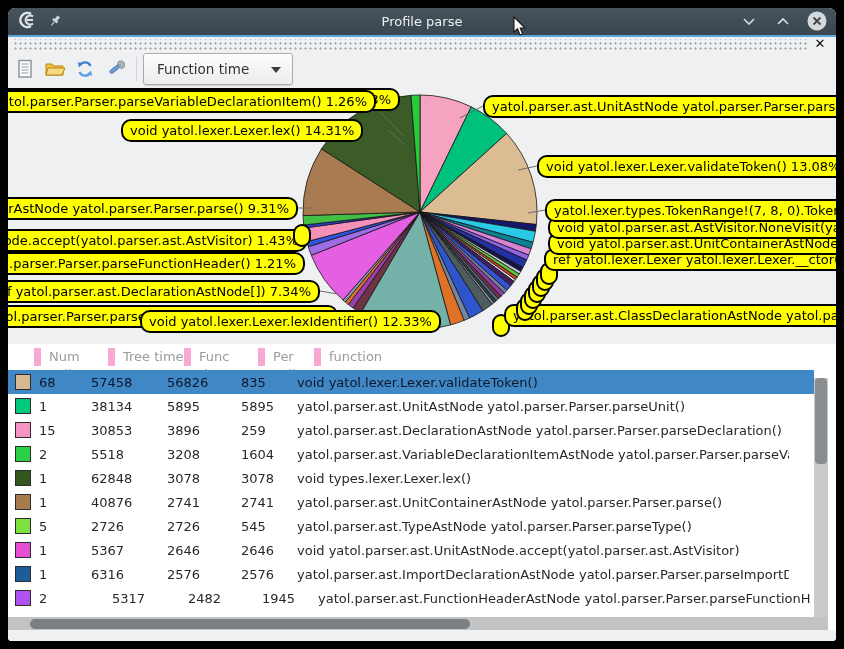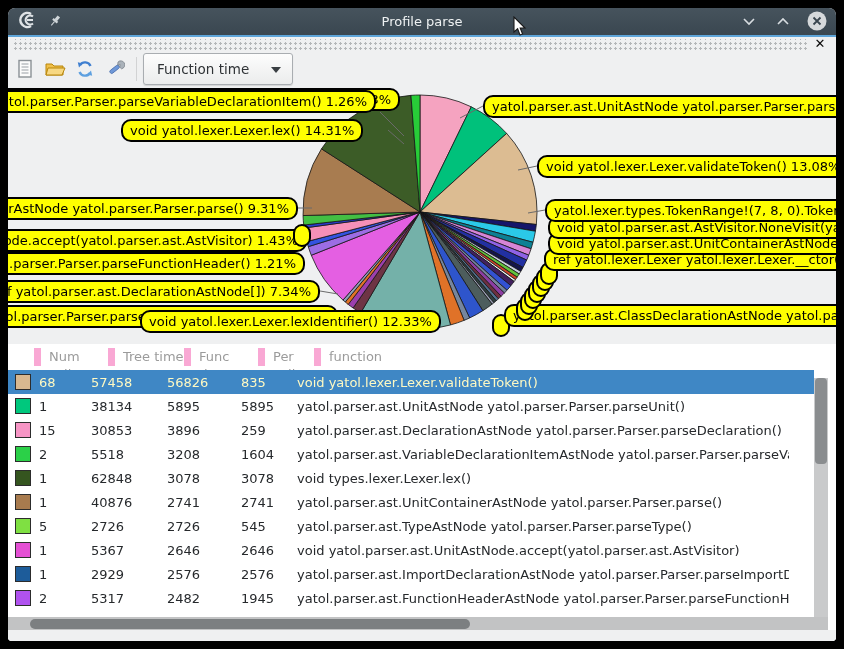--- a/index.html
+++ b/index.html
@@ -38,21 +38,21 @@
              padding:0 7px;height:19px;line-height:19px;font-size:13px;color:#000;
              white-space:nowrap;}
   
   #table{position:absolute;left:0;top:336px;width:828px;height:297px;background:#fff;}
   #thead{position:absolute;left:0;top:0;width:806px;height:26px;background:#fff;
          border-bottom:1px solid #e4e4e4;display:flex;align-items:center;color:#9b9b9b;font-size:13px;}
   .hcell{border-left:7px solid #f9a8d4;height:18px;line-height:18px;padding-left:8px;box-sizing:border-box;}
   #tbody{position:absolute;left:0;top:26px;width:806px;}
   .trow{position:relative;height:24px;display:flex;align-items:center;font-size:13px;color:#26292c;
         background:#fff;white-space:nowrap;}
-  .trow.selected{background:#3f87c5;color:#fef9c3;}
+  .trow.selected{background:#3f87c5;color:#0f172a;}
   .swatch{width:14px;height:14px;border:1px solid #2c2c2c;margin-left:7px;flex:none;}
   .tcell{overflow:hidden;flex:none;padding-left:8px;box-sizing:border-box;}
   
   #vsb{position:absolute;right:8px;top:34px;width:14px;height:239px;background:#c9cacb;}
   #vsb .thumb{position:absolute;left:1px;top:0;width:12px;height:86px;background:#8a8d8f;border-radius:4px;}
   #hsb{position:absolute;left:0;top:273px;width:820px;height:13px;background:#c2c3c4;}
   #hsb .thumb{position:absolute;left:22px;top:1.5px;width:440px;height:10px;background:#7c7f81;border-radius:5px;}
   #bottom-strip{position:absolute;left:0;top:286px;width:828px;height:11px;background:#eff0f1;}
   
   #cursor{position:absolute;left:505px;top:8px;z-index:99;}
@@ -292,29 +292,29 @@
           <div class="swatch" style="background: rgb(228, 79, 212);"></div>
           <div class="tcell" style="width: 52px;">1</div>
           <div class="tcell" style="width: 76px;">5367</div>
           <div class="tcell" style="width: 74px;">2646</div>
           <div class="tcell" style="width: 56px;">2646</div>
           <div class="tcell" style="width: 500px;">void yatol.parser.ast.UnitAstNode.accept(yatol.parser.ast.AstVisitor)</div>
         </div>
         <div class="trow">
           <div class="swatch" style="background: rgb(29, 92, 154);"></div>
           <div class="tcell" style="width: 52px;">1</div>
-          <div class="tcell" style="width: 76px;">2929</div>
+          <div class="tcell" style="width: 76px;">6316</div>
           <div class="tcell" style="width: 74px;">2576</div>
           <div class="tcell" style="width: 56px;">2576</div>
           <div class="tcell" style="width: 500px;">yatol.parser.ast.ImportDeclarationAstNode yatol.parser.Parser.parseImportDeclaration()</div>
         </div>
         <div class="trow">
           <div class="swatch" style="background: rgb(176, 82, 239);"></div>
           <div class="tcell" style="width: 52px;">2</div>
-          <div class="tcell" style="width: 76px;">5317</div>
+          <div class="tcell" style="width: 76px; margin-left: 21px;">5317</div>
           <div class="tcell" style="width: 74px;">2482</div>
           <div class="tcell" style="width: 56px;">1945</div>
           <div class="tcell" style="width: 500px;">yatol.parser.ast.FunctionHeaderAstNode yatol.parser.Parser.parseFunctionHeader()</div>
         </div>
       </div>
     <div id="vsb">
         <div class="thumb"></div>
       </div>
     <div id="hsb">
         <div class="thumb"></div>

